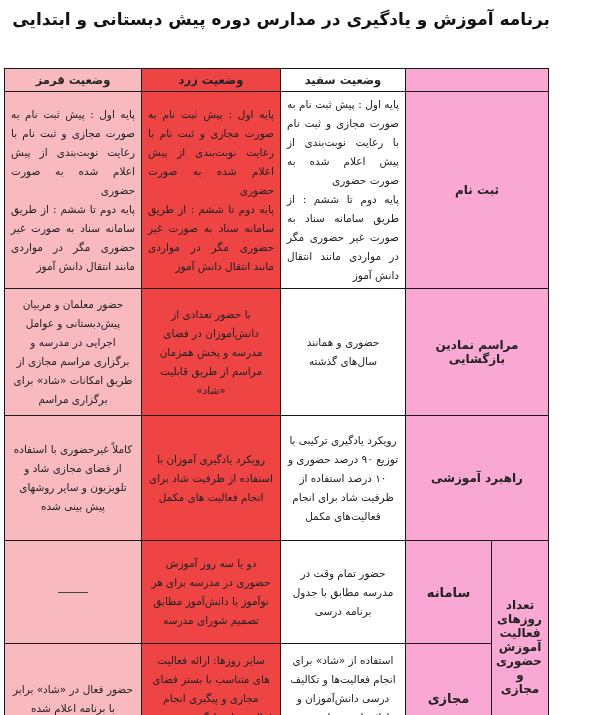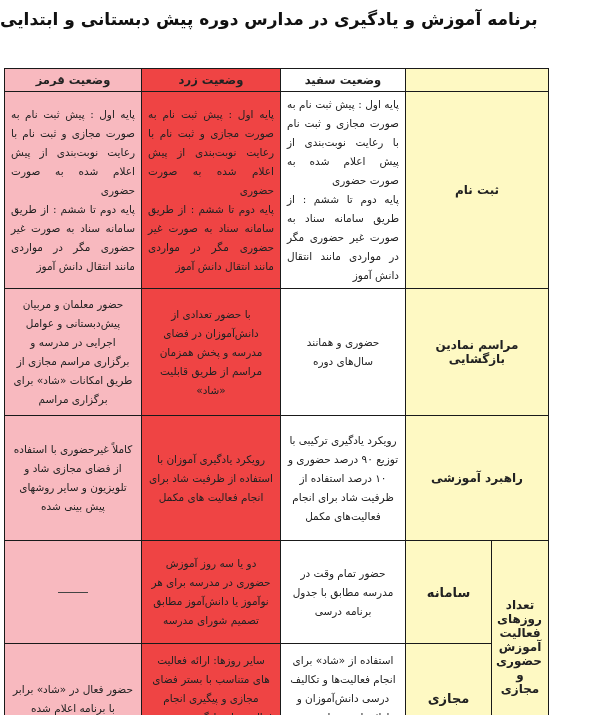--- a/index.html
+++ b/index.html
@@ -1,22 +1,22 @@
 <!DOCTYPE html>
 <html><head>
 <meta charset="utf-8">
 <style>
   html, body { margin:0; padding:0; background:#ffffff; }
   body { width:611px; height:715px; overflow:hidden; position:relative; font-family:"DejaVu Sans", sans-serif; }
-  .title { position:absolute; top:6px; left:0; width:550px; text-align:left; direction:rtl;
+  .title { position:absolute; top:6px; left:0; width:550px; text-align:right; direction:rtl;
            font-family:"DejaVu Sans", sans-serif; font-weight:bold; font-size:17px; color:#111; line-height:26px; }
   .tbl { position:absolute; left:4px; top:68px; width:544px; border-collapse:collapse; direction:rtl; table-layout:fixed; }
   .tbl td { border:1.5px solid #1a1a1a; padding:3px 6px; vertical-align:middle; direction:rtl; color:#222; }
   .hdr td { height:16px; text-align:center; font-weight:bold; font-size:11.5px; }
-  .lbl { background:#fef9c3; text-align:center; font-weight:bold; font-size:12px; color:#111; }
+  .lbl { background:#f9a8d4; text-align:center; font-weight:bold; font-size:12px; color:#111; }
   .white { background:#ffffff;margin-top:24px; }
   .yellow { background:#ef4444; }
   .red { background:#f8b9bf; }
   .cell { font-size:10.5px; line-height:19px; }
   .justify { text-align:justify; text-align-last:right; }
   .center { text-align:center; }
   .dash { display:inline-block; width:30px; border-top:1px solid #444; vertical-align:middle; }
 </style>
 </head>
 <body>
@@ -44,21 +44,21 @@
     <td class="white cell justify"><span style="white-space:pre-line">پایه اول : پیش ثبت نام به صورت مجازی و ثبت نام با رعایت نوبت‌بندی از پیش اعلام شده به صورت حضوری
 پایه دوم تا ششم : از طریق سامانه سناد به صورت غیر حضوری مگر در مواردی مانند انتقال دانش آموز</span></td>
     <td class="yellow cell justify"><span style="white-space:pre-line">پایه اول : پیش ثبت نام به صورت مجازی و ثبت نام با رعایت نوبت‌بندی از پیش اعلام شده به صورت حضوری
 پایه دوم تا ششم : از طریق سامانه سناد به صورت غیر حضوری مگر در مواردی مانند انتقال دانش آموز</span></td>
     <td class="red cell justify"><span style="white-space:pre-line">پایه اول : پیش ثبت نام به صورت مجازی و ثبت نام با رعایت نوبت‌بندی از پیش اعلام شده به صورت حضوری
 پایه دوم تا ششم : از طریق سامانه سناد به صورت غیر حضوری مگر در مواردی مانند انتقال دانش آموز</span></td>
   </tr>
 
   <tr style="height:127px">
     <td class="lbl" colspan="2">مراسم نمادین بازگشایی</td>
-    <td class="white cell center">حضوری و همانند سال‌های دوره</td>
+    <td class="white cell center">حضوری و همانند سال‌های گذشته</td>
     <td class="yellow cell center">با حضور تعدادی از دانش‌آموزان در فضای مدرسه و پخش همزمان مراسم از طریق قابلیت «شاد»</td>
     <td class="red cell center">حضور معلمان و مربیان پیش‌دبستانی و عوامل اجرایی در مدرسه و برگزاری مراسم مجازی از طریق امکانات «شاد» برای برگزاری مراسم</td>
   </tr>
 
   <tr style="height:125px">
     <td class="lbl" colspan="2">راهبرد آموزشی</td>
     <td class="white cell center">رویکرد یادگیری ترکیبی با توزیع ۹۰ درصد حضوری و ۱۰ درصد استفاده از ظرفیت شاد برای انجام فعالیت‌های مکمل</td>
     <td class="yellow cell center">رویکرد یادگیری آموزان با استفاده از ظرفیت شاد برای انجام فعالیت های مکمل</td>
     <td class="red cell center">کاملاً غیرحضوری با استفاده از فضای مجازی شاد و تلویزیون و سایر روشهای پیش بینی شده</td>
   </tr>

